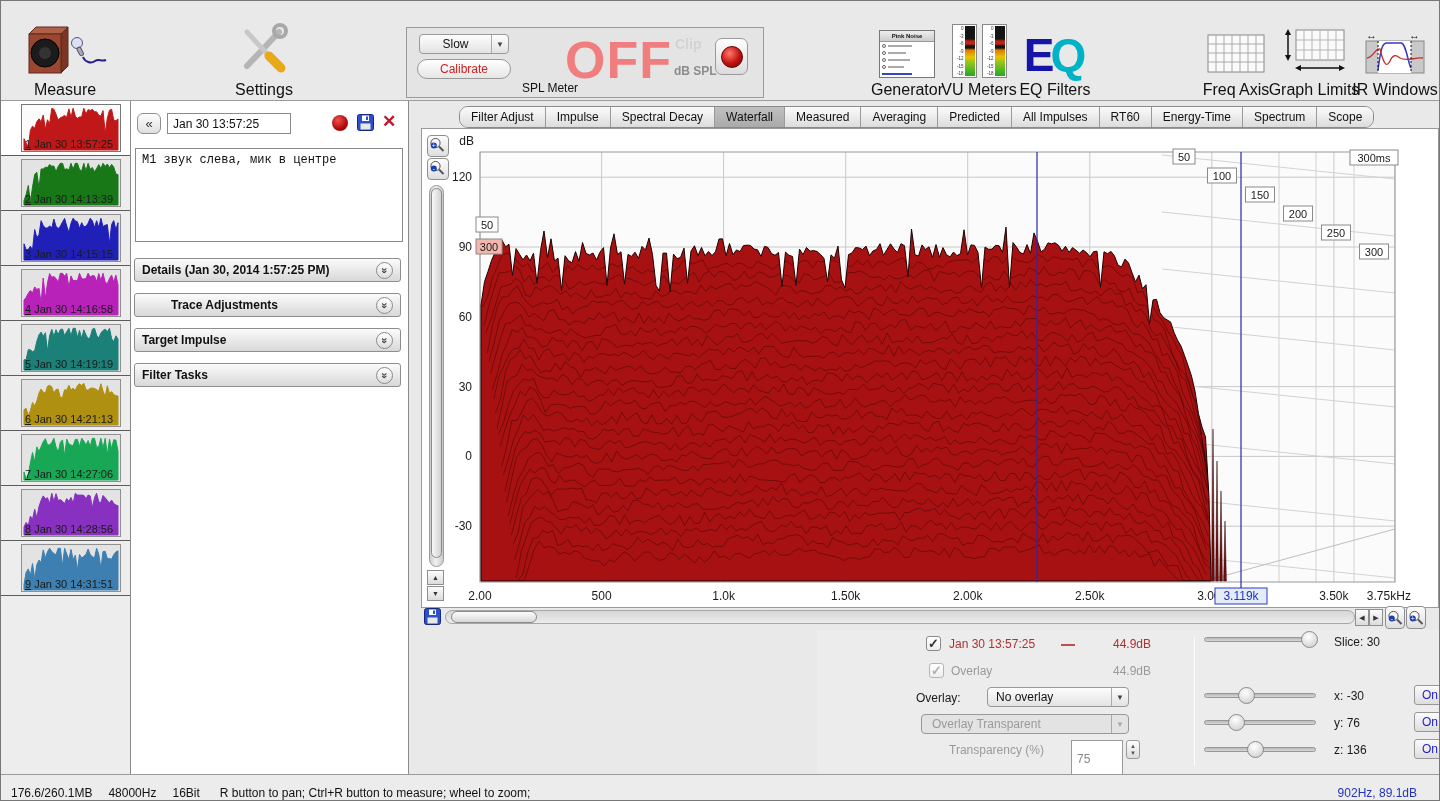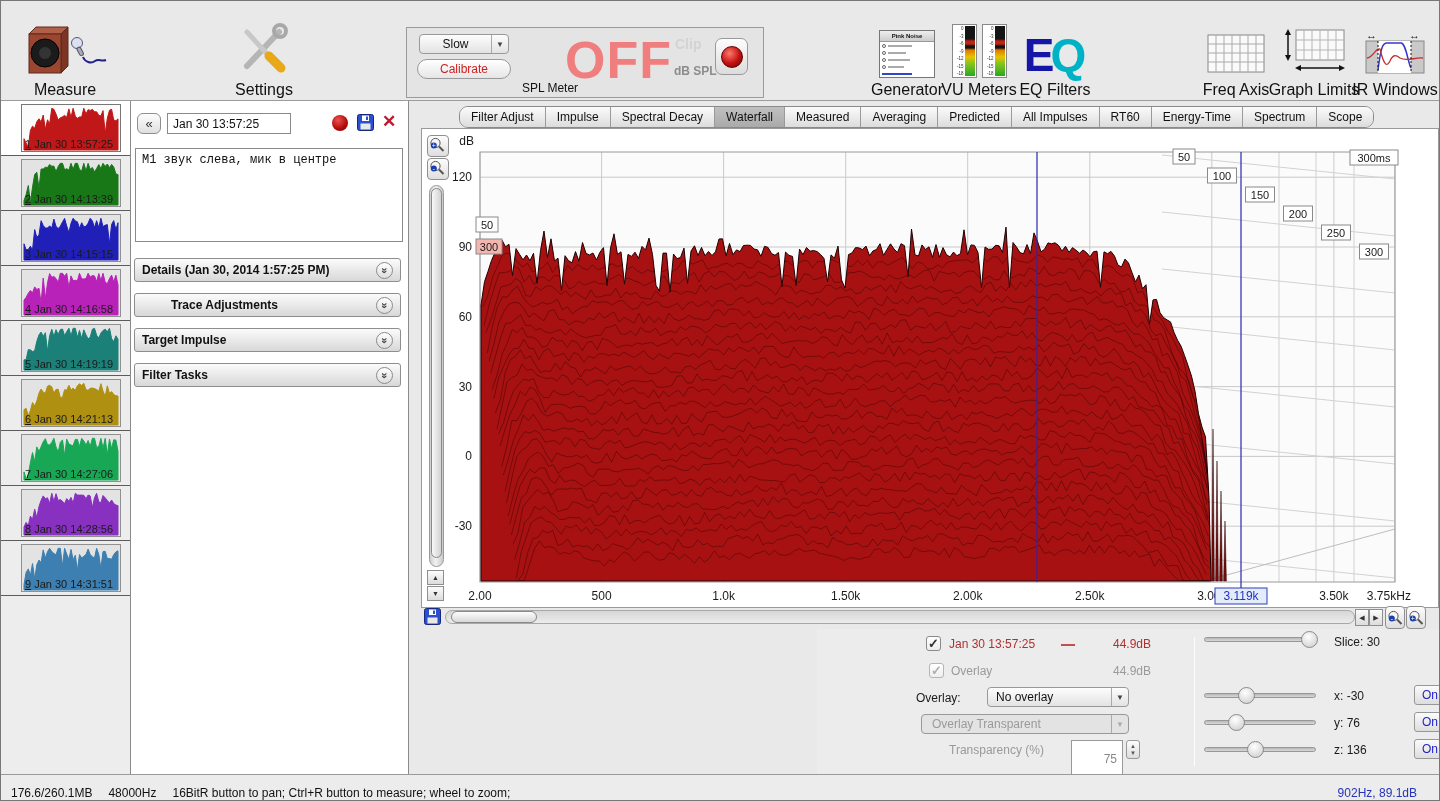--- a/index.html
+++ b/index.html
@@ -68,21 +68,21 @@
 .hscrolltrack{position:absolute;height:14px;border:1px solid #a8a8a8;border-radius:7px;background:linear-gradient(#d6d6d6,#ececec)}
 .hscrollthumb{position:absolute;top:0;height:12px;border:1px solid #8a8a8a;border-radius:6px;background:linear-gradient(#fdfdfd,#d8d8d8)}
 
 .ctrlpanel{position:absolute;left:408px;top:528px;right:0;bottom:0;background:#ececec;font-size:12px;color:#1a1a1a}
 .gpanel .ctrlpanel{top:528px}
 .panel-sep{position:absolute;top:8px;bottom:8px;width:1px;background:#c9c9c9;border-right:1px solid #fdfdfd}
 .cbx{position:absolute;width:15px;height:15px;border:1px solid #8a8a8a;border-radius:3px;background:linear-gradient(#fff,#eee);font-size:13px;line-height:13px;text-align:center;color:#333;font-weight:bold}
 .cbx.dim{color:#b0b0b0;border-color:#b5b5b5}
 .redtxt{color:#b03030}
 .dimtxt{color:#9a9a9a}
-.spinbox{position:absolute;height:37px;border:1px solid #999;background:#fff;font-size:12px;text-align:right;padding:0 5px;font-family:"Liberation Sans",sans-serif;color:#222}
+.spinbox{position:absolute;height:37px;border:1px solid #999;background:#fff;font-size:12px;padding:0 5px;font-family:"Liberation Sans",sans-serif;color:#222}
 .stepper{position:absolute;width:14px;height:19px;border:1px solid #999;border-radius:3px;background:linear-gradient(#fdfdfd,#ddd);display:flex;flex-direction:column;align-items:center;justify-content:space-between;font-size:6px;color:#555;padding:2px 0}
 .sldtrack{position:absolute;width:112px;height:5px;border:1px solid #979797;border-radius:3px;background:linear-gradient(#b8b8b8,#d8d8d8)}
 .sldthumb{position:absolute;top:-7px;width:17px;height:17px;border:1px solid #8a8a8a;border-radius:50%;background:radial-gradient(circle at 42% 32%,#ffffff,#c9c9c9)}
 .onbtn{position:absolute;width:32px;height:20px;border:1px solid #979797;border-radius:3px;background:linear-gradient(#fbfbfb,#ddd);color:#2323cc;font-size:12px;display:flex;align-items:center;justify-content:center}
 
 .statusbar{position:absolute;left:0;bottom:0;right:0;height:26px;background:#ececec;border-top:1px solid #9a9a9a;display:flex;align-items:flex-end;font-size:12px;color:#111}
 .statusbar .seg{margin-left:10px;white-space:nowrap}
 .statusbar .cursorpos{position:absolute;right:22px;color:#2433bb}
 .dashline{position:absolute;height:2px;background:#c05050}
 </style>
@@ -605,16 +605,16 @@
           <button class="onbtn" style="left: 597px; top: 110px;">On</button>
         </div>
 
     </div>
   </div>
 
   <div class="statusbar">
     <span class="seg">176.6/260.1MB</span>
     <span class="seg" style="margin-left:16px">48000Hz</span>
     <span class="seg" style="margin-left:16px">16Bit</span>
-    <span class="seg" style="margin-left:0">R button to pan; Ctrl+R button to measure; wheel to zoom;</span>
+    <span class="seg" style="margin-left:20px">R button to pan; Ctrl+R button to measure; wheel to zoom;</span>
     <span class="cursorpos">902Hz, 89.1dB</span>
   </div>
 </div>
 
 </body></html>

